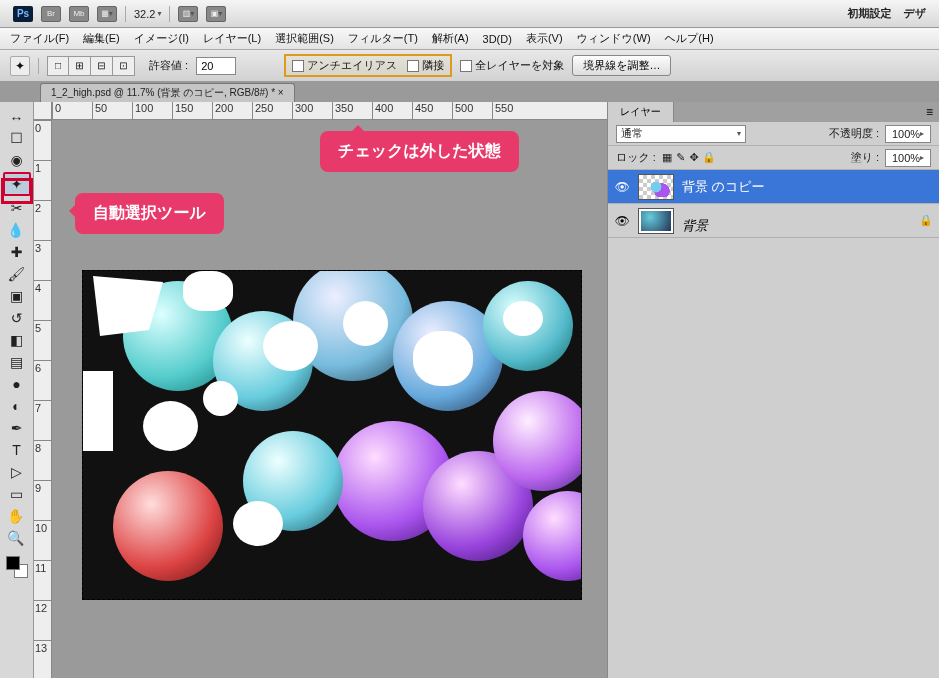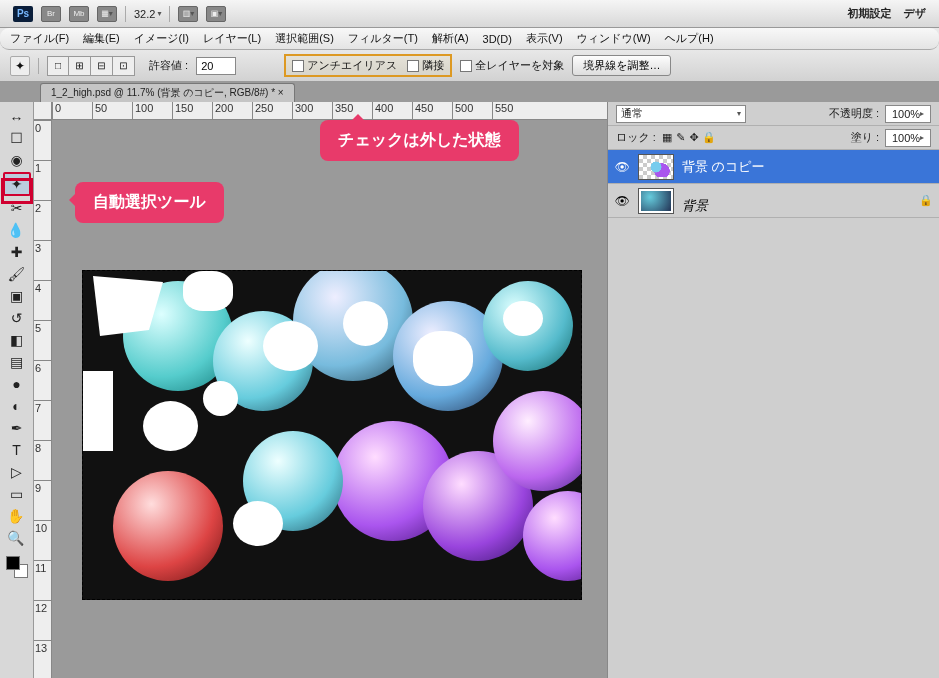--- a/index.html
+++ b/index.html
@@ -8,21 +8,21 @@
 
 .appbar { height:28px; background:linear-gradient(#f5f5f5,#d8d8d8); border-bottom:1px solid #999; display:flex; align-items:center; padding:0 13px; gap:8px; }
 .ps-logo { width:20px; height:16px; background:#0a1e3a; color:#79b9ff; font-weight:bold; text-align:center; line-height:16px; font-size:10px; border-radius:2px; }
 .app-btn { width:20px; height:16px; background:#888; border:1px solid #666; border-radius:2px; display:flex; align-items:center; justify-content:center; font-size:8px; color:#eee; }
 .zoom-dd { display:flex; align-items:center; gap:2px; color:#222; }
 .divider-v { width:1px; height:16px; background:#aaa; }
 .arr-dd { color:#555; font-size:8px; }
 .appbar-right { margin-left:auto; display:flex; gap:12px; font-weight:bold; color:#222; }
 
 
-.menubar { height:22px; background:linear-gradient(#f8f8f8,#e4e4e4); border-bottom:1px solid #aaa; display:flex; align-items:center; padding:0 10px; gap:14px; color:#111;border-radius:9px; }
+.menubar { height:22px; background:linear-gradient(#f8f8f8,#e4e4e4); border-bottom:1px solid #aaa; display:flex; align-items:center; padding:0 10px; gap:14px; color:#111; }
 .menubar span { cursor:default; }
 
 
 .optbar { height:32px; background:linear-gradient(#e8e8e8,#d2d2d2); border-bottom:1px solid #999; display:flex; align-items:center; padding:0 10px; gap:8px; color:#111; position:relative; }
 .tool-ico { width:20px; height:20px; background:#eee; border:1px solid #aaa; border-radius:2px; display:flex; align-items:center; justify-content:center; font-size:12px; }
 .btn-grp { display:flex; gap:0; }
 .btn-grp .gbtn { width:22px; height:20px; background:#eee; border:1px solid #999; display:flex; align-items:center; justify-content:center; font-size:10px; }
 .btn-grp .gbtn:not(:first-child){ border-left:0; }
 .tolerance-label { margin-left:6px; }
 .tolerance-input { width:40px; height:18px; background:#fff; border:1px solid #888; padding:0 4px; text-align:left; }
@@ -68,21 +68,21 @@
 .layer-row { height:34px; display:flex; align-items:center; border-bottom:1px solid #b0b0b0; padding:0 6px; gap:8px; }
 .layer-row.sel { background:#3a75d8; color:#fff; }
 .eye { width:16px; height:16px; display:flex; align-items:center; justify-content:center; font-size:12px; }
 .thumb { width:36px; height:26px; border:1px solid #555; background:#fff; position:relative; overflow:hidden; }
 .thumb.checker { background:repeating-conic-gradient(#ccc 0 25%,#fff 0 50%) 0 0/8px 8px; }
 .thumb .mini { position:absolute; inset:2px; }
 .layer-name { font-size:13px; }
 .layer-lock { margin-left:auto; font-size:11px; }
 
 
-.callout { position:absolute; background:#e83a6a; color:#fff; font-weight:bold; padding:10px 18px; border-radius:8px; font-size:16px; }
+.callout { position:absolute; background:#e83a6a; color:#fff; font-weight:bold; padding:10px 18px; border-radius:8px; font-size:16px;margin-top:11px; }
 .callout::before { content:""; position:absolute; width:0; height:0; }
 .callout.c1 { left:320px; top:120px; }
 .callout.c1::before { left:30px; top:-14px; border:8px solid transparent; border-bottom-color:#e83a6a; }
 .callout.c2 { left:75px; top:182px;text-align:center; }
 .callout.c2::before { left:-14px; top:10px; border:8px solid transparent; border-right-color:#e83a6a; }
 
 </style>
 </head>
 <body>
 
@@ -227,20 +227,24 @@
         <div class="cutout" style="left:420px;top:30px;width:40px;height:35px;border-radius:50%;"></div>
         <div class="cutout" style="left:60px;top:130px;width:55px;height:50px;border-radius:50%;"></div>
         <div class="cutout" style="left:150px;top:230px;width:50px;height:45px;border-radius:50%;"></div>
         <div class="cutout" style="left:120px;top:110px;width:35px;height:35px;border-radius:50%;"></div>
         <div class="cutout" style="left:0;top:100px;width:30px;height:80px;"></div>
       </div>
     </div>
   </div>
 
   <div class="panels">
+    <div class="panel-tab">
+      <div class="tab">レイヤー</div>
+      <div class="menu-ic">≡</div>
+    </div>
     <div class="panel-row">
       <div class="blend-dd">
           <span>通常</span>
           <span class="arr-dd">▾</span>
         </div>
       <span class="opacity-label">不透明度 :</span>
       <div class="pct-box">
           <span>100%</span>
           <span class="arr-dd">▸</span>
         </div>

